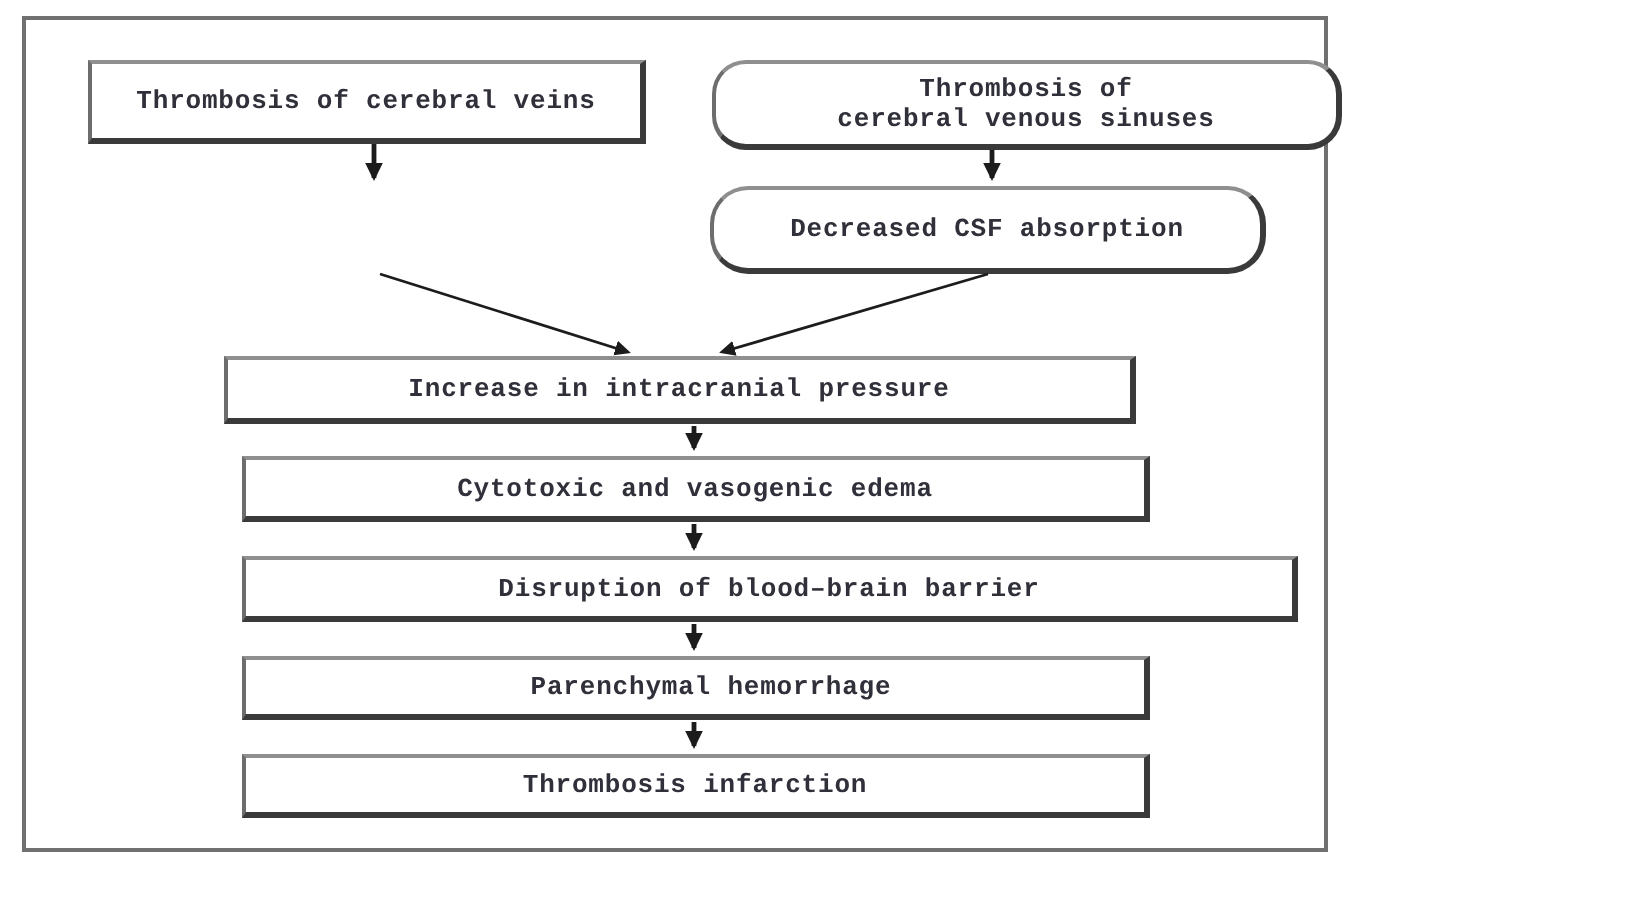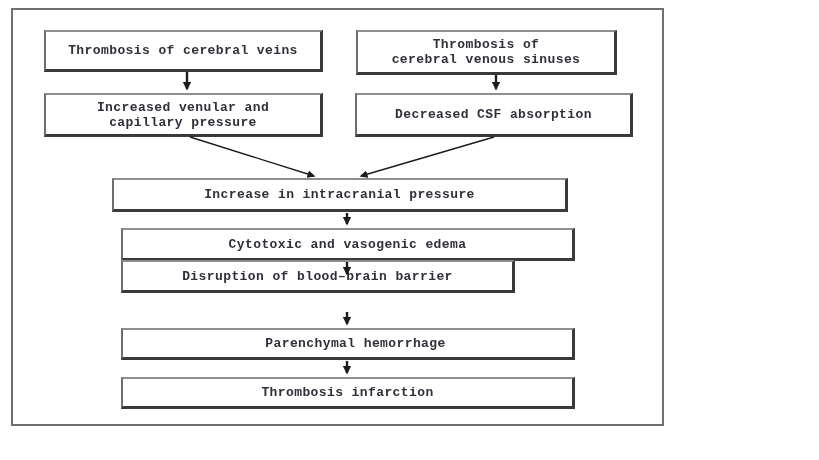--- a/index.html
+++ b/index.html
@@ -39,26 +39,26 @@
     color: #30303a;
     font-size: 13px;
     font-weight: bold;
     letter-spacing: 0.4px;
     line-height: 15px;
     white-space: pre-line;
     z-index: 2;
   }
   
   .n1 { left: 44px;  top: 30px;  width: 279px; height: 42px; }
-  .n2 { left: 356px; top: 30px;  width: 261px; height: 45px; }
+  .n2 { left: 356px; top: 30px;  width: 315px; height: 45px; border-radius: 17px; }
   .n3 { left: 44px;  top: 93px;  width: 279px; height: 44px; }
-  .n4 { left: 355px; top: 93px;  width: 278px; height: 44px; }
+  .n4 { left: 355px; top: 93px;  width: 278px; height: 44px; border-radius: 19px; }
   .n5 { left: 112px; top: 178px; width: 456px; height: 34px; }
   .n6 { left: 121px; top: 228px; width: 454px; height: 33px; }
-  .n7 { left: 121px; top: 260px; width: 394px; height: 33px; }
+  .n7 { left: 121px; top: 278px; width: 528px; height: 33px; }
   .n8 { left: 121px; top: 328px; width: 454px; height: 32px; padding-left: 16px; }
   .n9 { left: 121px; top: 377px; width: 454px; height: 32px; }
   .arrows {
     position: absolute;
     left: 0;
     top: 0;
     z-index: 3;
     pointer-events: none;
   }
 </style>
@@ -67,22 +67,20 @@
 
 <div class="canvas">
 
   <div class="frame"></div>
 
   <div class="node n1">Thrombosis of cerebral veins</div>
 
   <div class="node n2">Thrombosis of
 cerebral venous sinuses</div>
 
-  <div class="node n3">Increased venular and
-capillary pressure</div>
 
   <div class="node n4">Decreased CSF absorption</div>
 
   <div class="node n5">Increase in intracranial pressure</div>
 
   <div class="node n6">Cytotoxic and vasogenic edema</div>
 
   <div class="node n7">Disruption of blood–brain barrier</div>
 
   <div class="node n8">Parenchymal hemorrhage</div>

